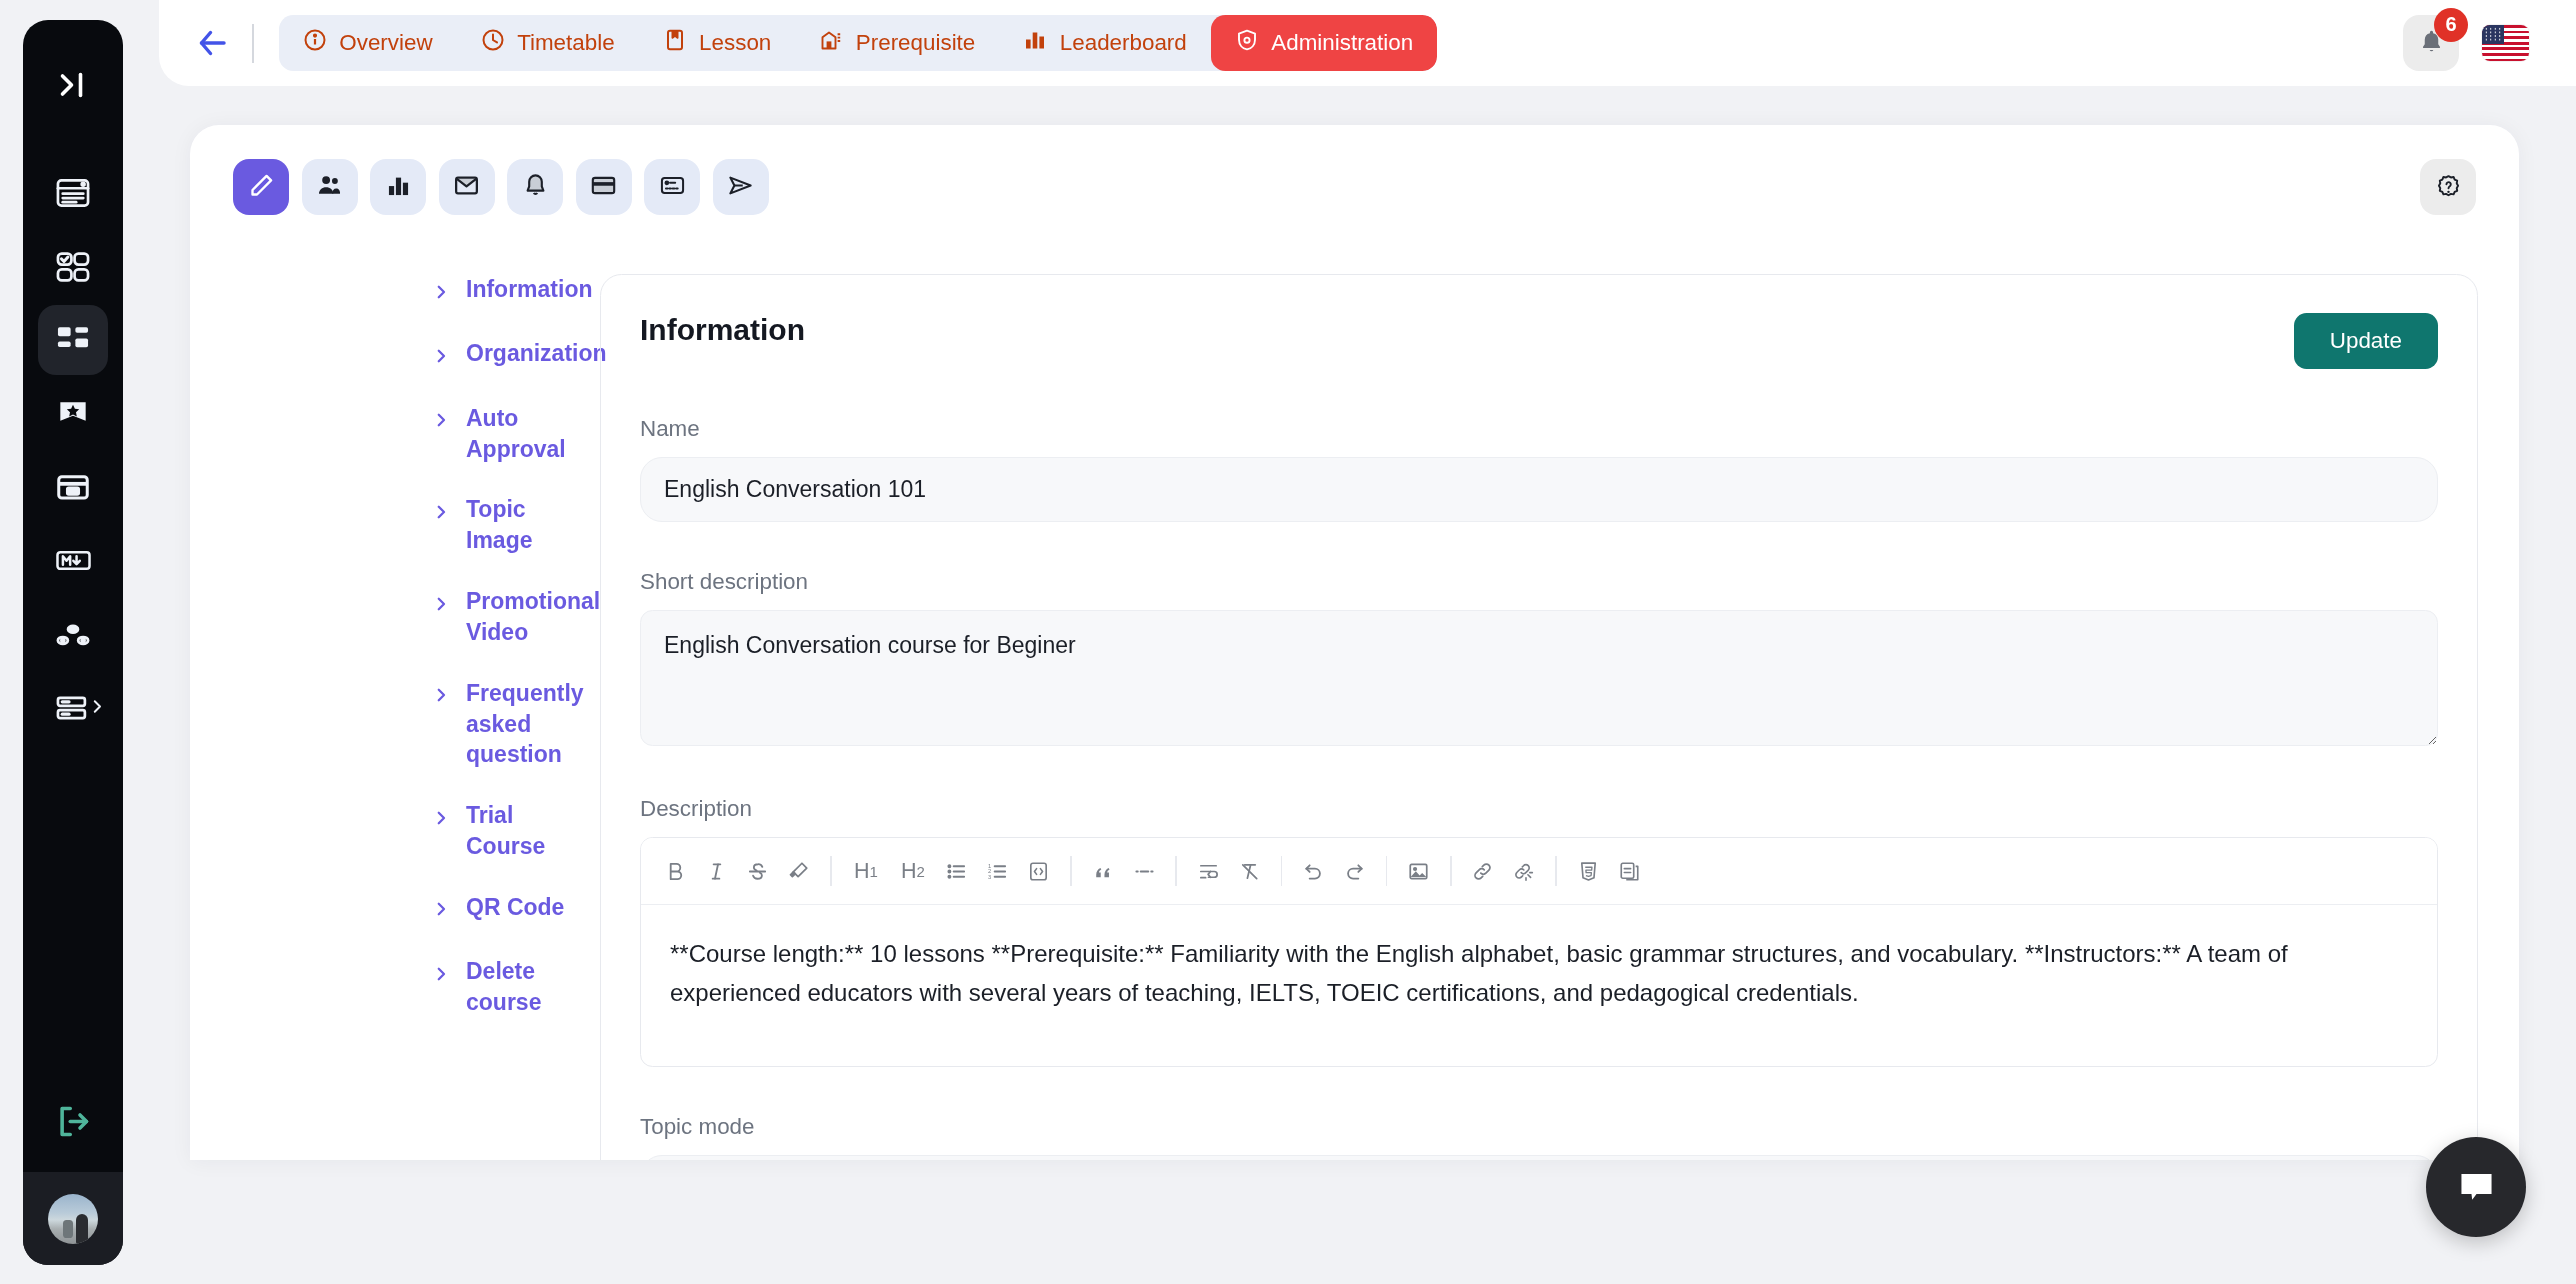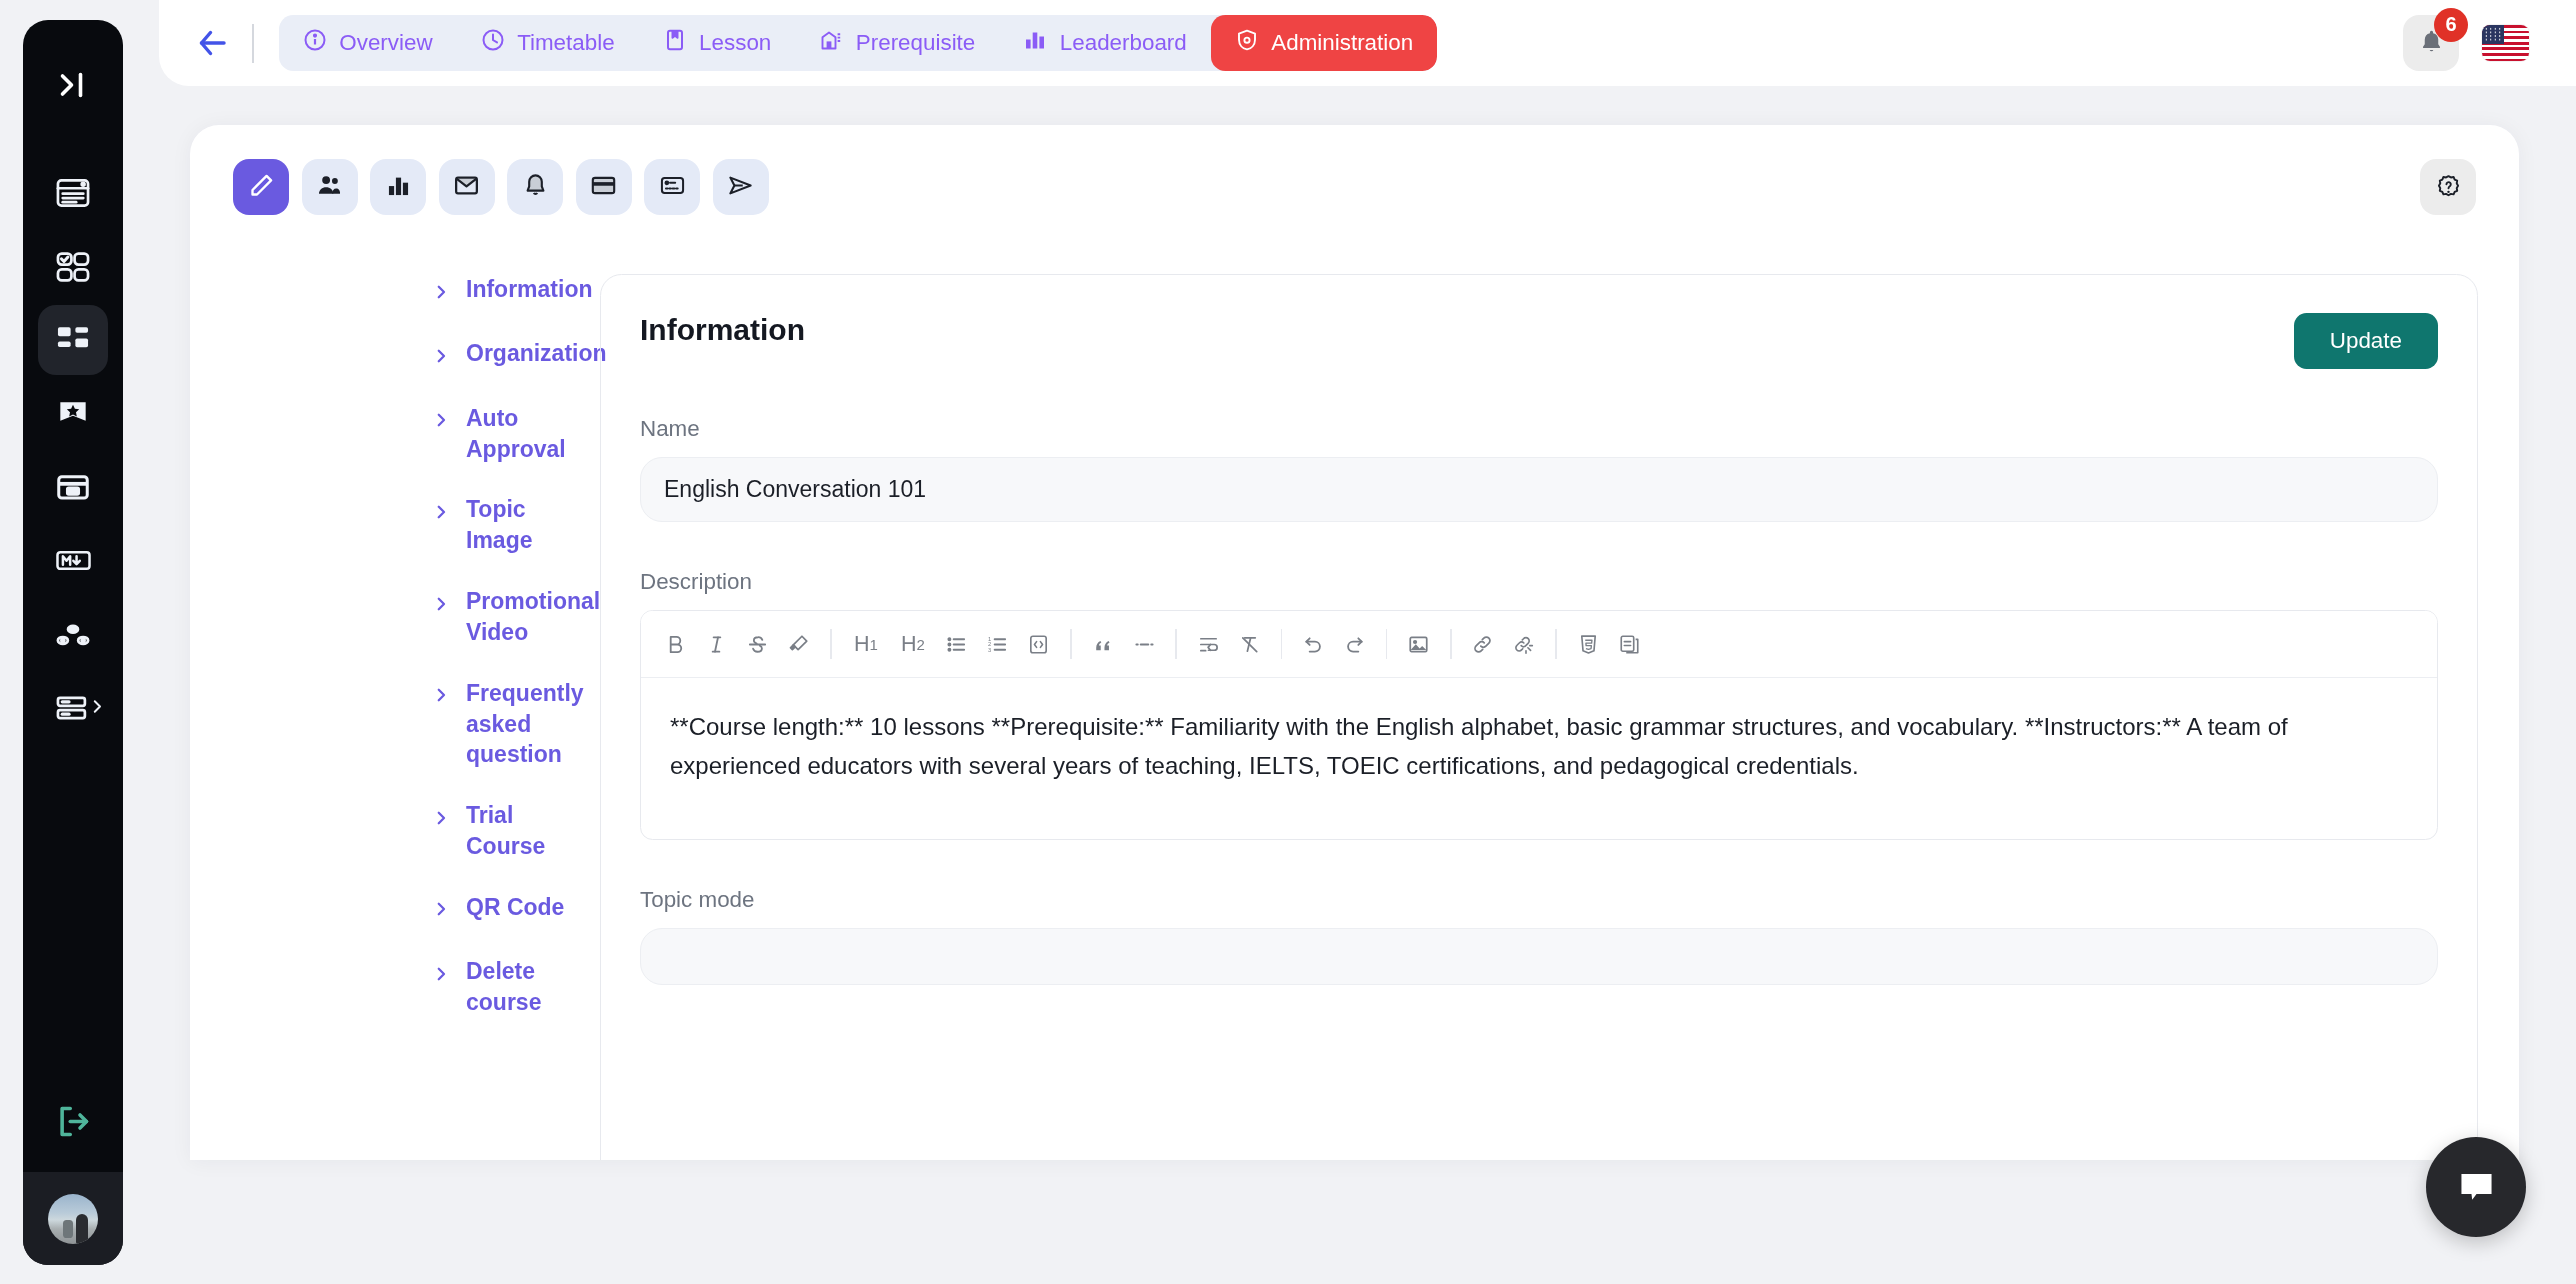--- a/index.html
+++ b/index.html
@@ -68,21 +68,21 @@
     width: 48px; height: 48px; margin-left: 29px;
     display: flex; align-items: center; justify-content: center; cursor: pointer;
   }
   .topbar-div { width: 1.8px; height: 39px; background: #d5d8de; margin-left: 16px; }
   .tabs {
     display: flex; align-items: stretch; margin-left: 25px;
     background: #eaeef7; border-radius: 14.3px; overflow: hidden; height: 56px;
   }
   .tab {
     display: flex; align-items: center; gap: 12.5px;
-    padding: 0 24px; font-size: 22.4px; color: #8b5cf6;
+    padding: 0 24px; font-size: 22.4px; color: #c2410c;
     cursor: pointer; white-space: nowrap;
   }
   .tab.active { background: #ef4444; color: #ffffff; border-radius: 14.3px; }
   .tab svg { flex: 0 0 auto; }
   .topbar-right { margin-left: auto; display: flex; align-items: center; gap: 23px; padding-right: 47px; }
   .bell-wrap {
     position: relative; width: 56px; height: 56px; border-radius: 16px;
     background: #ececec; display: flex; align-items: center; justify-content: center; cursor: pointer;
   }
   .bell-badge {
@@ -523,20 +523,24 @@
         <div class="form-head">
           <h2 class="form-title">Information</h2>
           <button class="update-btn">Update</button>
         </div>
 
         <div class="field">
           <div class="field-label">Name</div>
           <input class="text-input" value="English Conversation 101" style="">
         </div>
 
+        <div class="field">
+          <div class="field-label">Short description</div>
+          <textarea class="textarea" style="">English Conversation course for Beginer</textarea>
+        </div>
 
         <div class="field">
           <div class="field-label">Description</div>
 
           <div class="editor">
             <div class="editor-toolbar">
               <div class="tb-btn">
                   <svg width="23" height="23" viewBox="0 0 24 24" fill="none" stroke="currentColor" stroke-width="1.9" stroke-linejoin="round">
                     <path d="M7 4h6a4 4 0 010 8H7zM7 12h7a4 4 0 010 8H7z"></path>
                   </svg>

